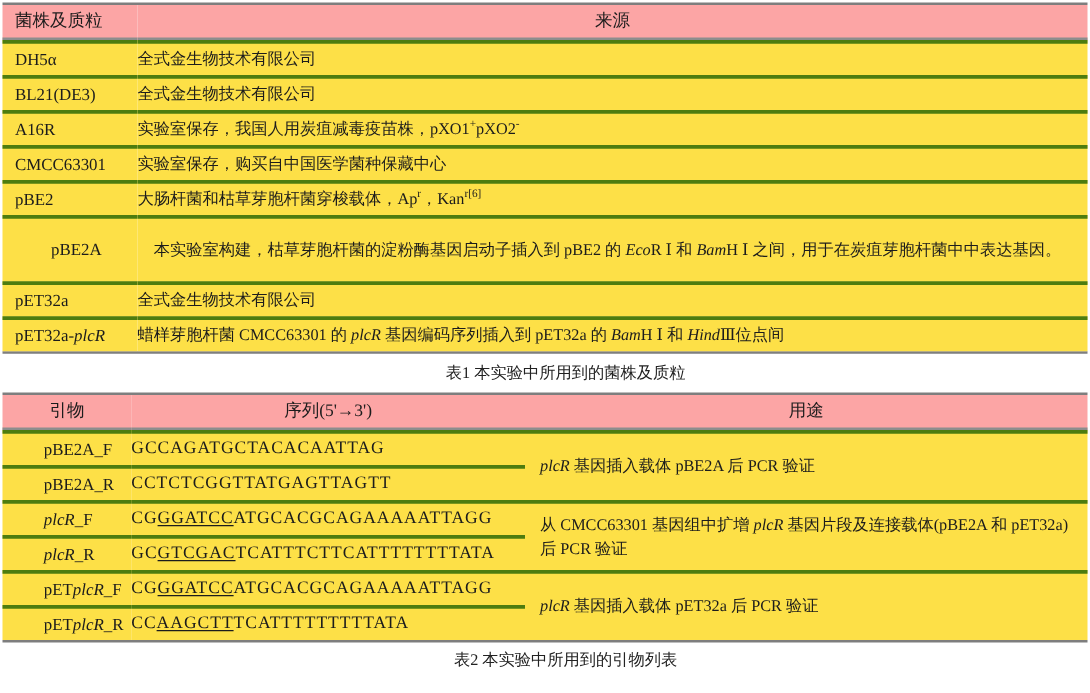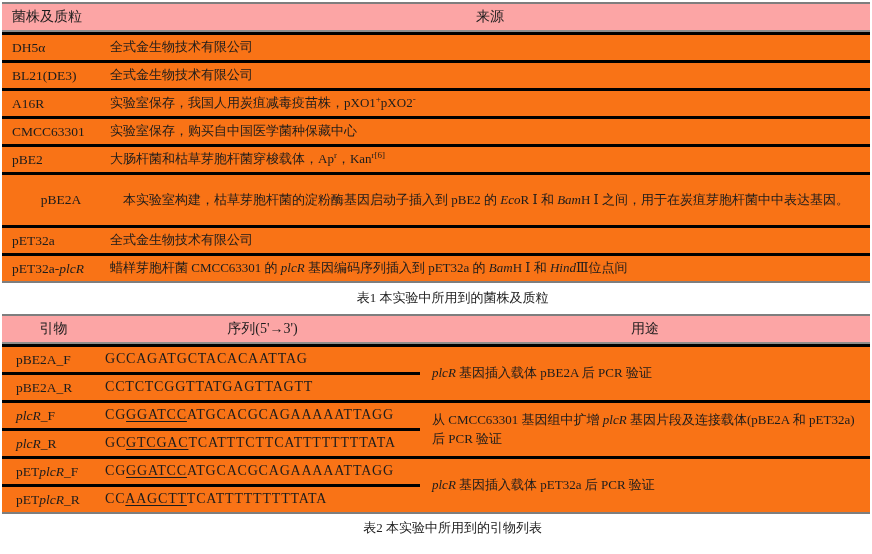--- a/index.html
+++ b/index.html
@@ -11,34 +11,34 @@
   table{
     border-collapse:separate;border-spacing:0;width:868px;margin:0 2px;
     border-top:2px solid #7e7e7e;border-bottom:2px solid #7e7e7e;
     table-layout:fixed;
   }
   thead th{
     background:#fca5a5;font-weight:normal;font-size:14px;height:26px;
     border-bottom:2px solid #8d8d8d;padding:0;
   }
   tbody td{
-    background:#f97316;border-top:3px solid #000000;font-size:13px;
+    background:#fde047;border-top:3px solid #4d7c0f;font-size:13px;
     height:25px;vertical-align:middle;padding:0;line-height:1.45;
   }
   
   #t1 .h1{width:98px;text-align:left;padding-left:10px;}
   #t1 .h2{text-align:center;}
   #t1 td.c1{width:98px;padding-left:10px;font-size:13.5px;}
   #t1 td.c2{padding-right:8px;margin-top:40px;}
   #t1 tr.tall td{height:50px;text-align:center;}
   
   #t2 .h1{width:103px;text-align:center;}
   #t2 .h2{width:315px;text-align:center;}
   #t2 .h3{text-align:center;}
-  #t2 td.p1{width:103px;padding-left:14px;font-size:13.5px;font-family:Liberation Serif, serif;}
+  #t2 td.p1{width:103px;padding-left:33px;font-size:13.5px;font-family:Liberation Serif, serif;}
   #t2 td.p2{width:315px;font-size:14px;letter-spacing:0.8px;}
   #t2 td.p3{padding-left:12px;padding-right:6px;}
   .caption{font-size:13px;margin:6px 0 7px 33px;color:#222222;text-align:center;}
   .caption2{margin-top:5px;}
   .i{font-style:italic;}
   .u{text-decoration:underline;text-underline-offset:2px;}
   .sup{font-size:9px;vertical-align:super;line-height:0;letter-spacing:0;}
 </style>
 </head>
 <body>

